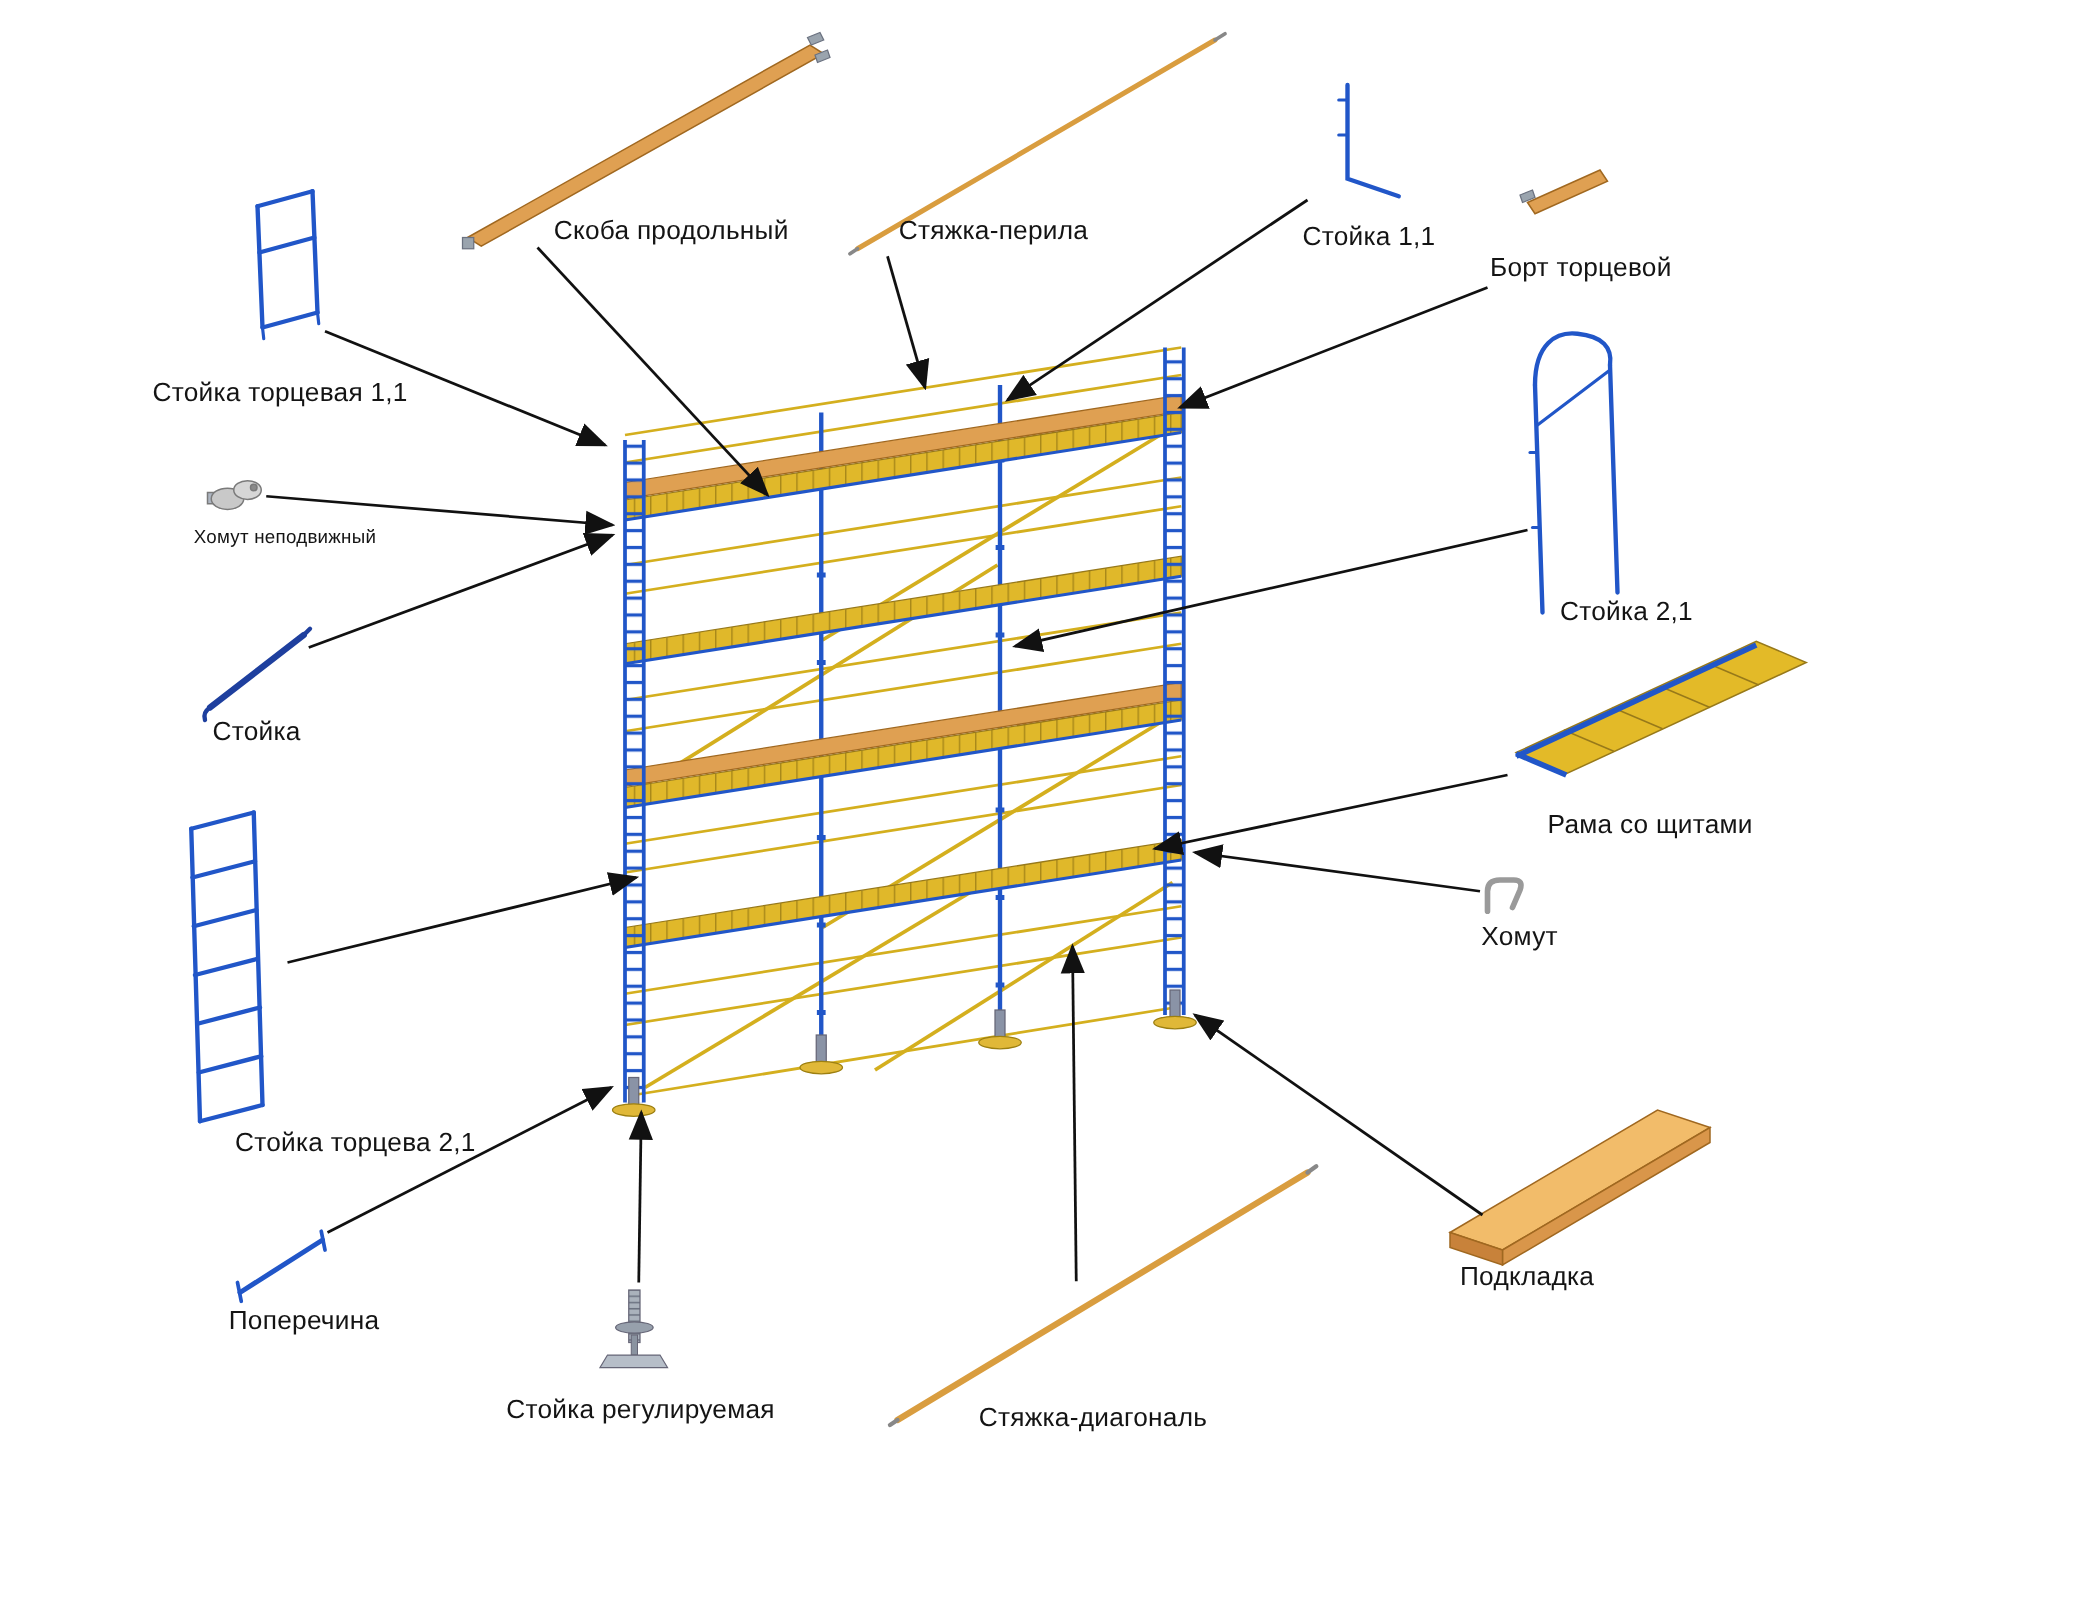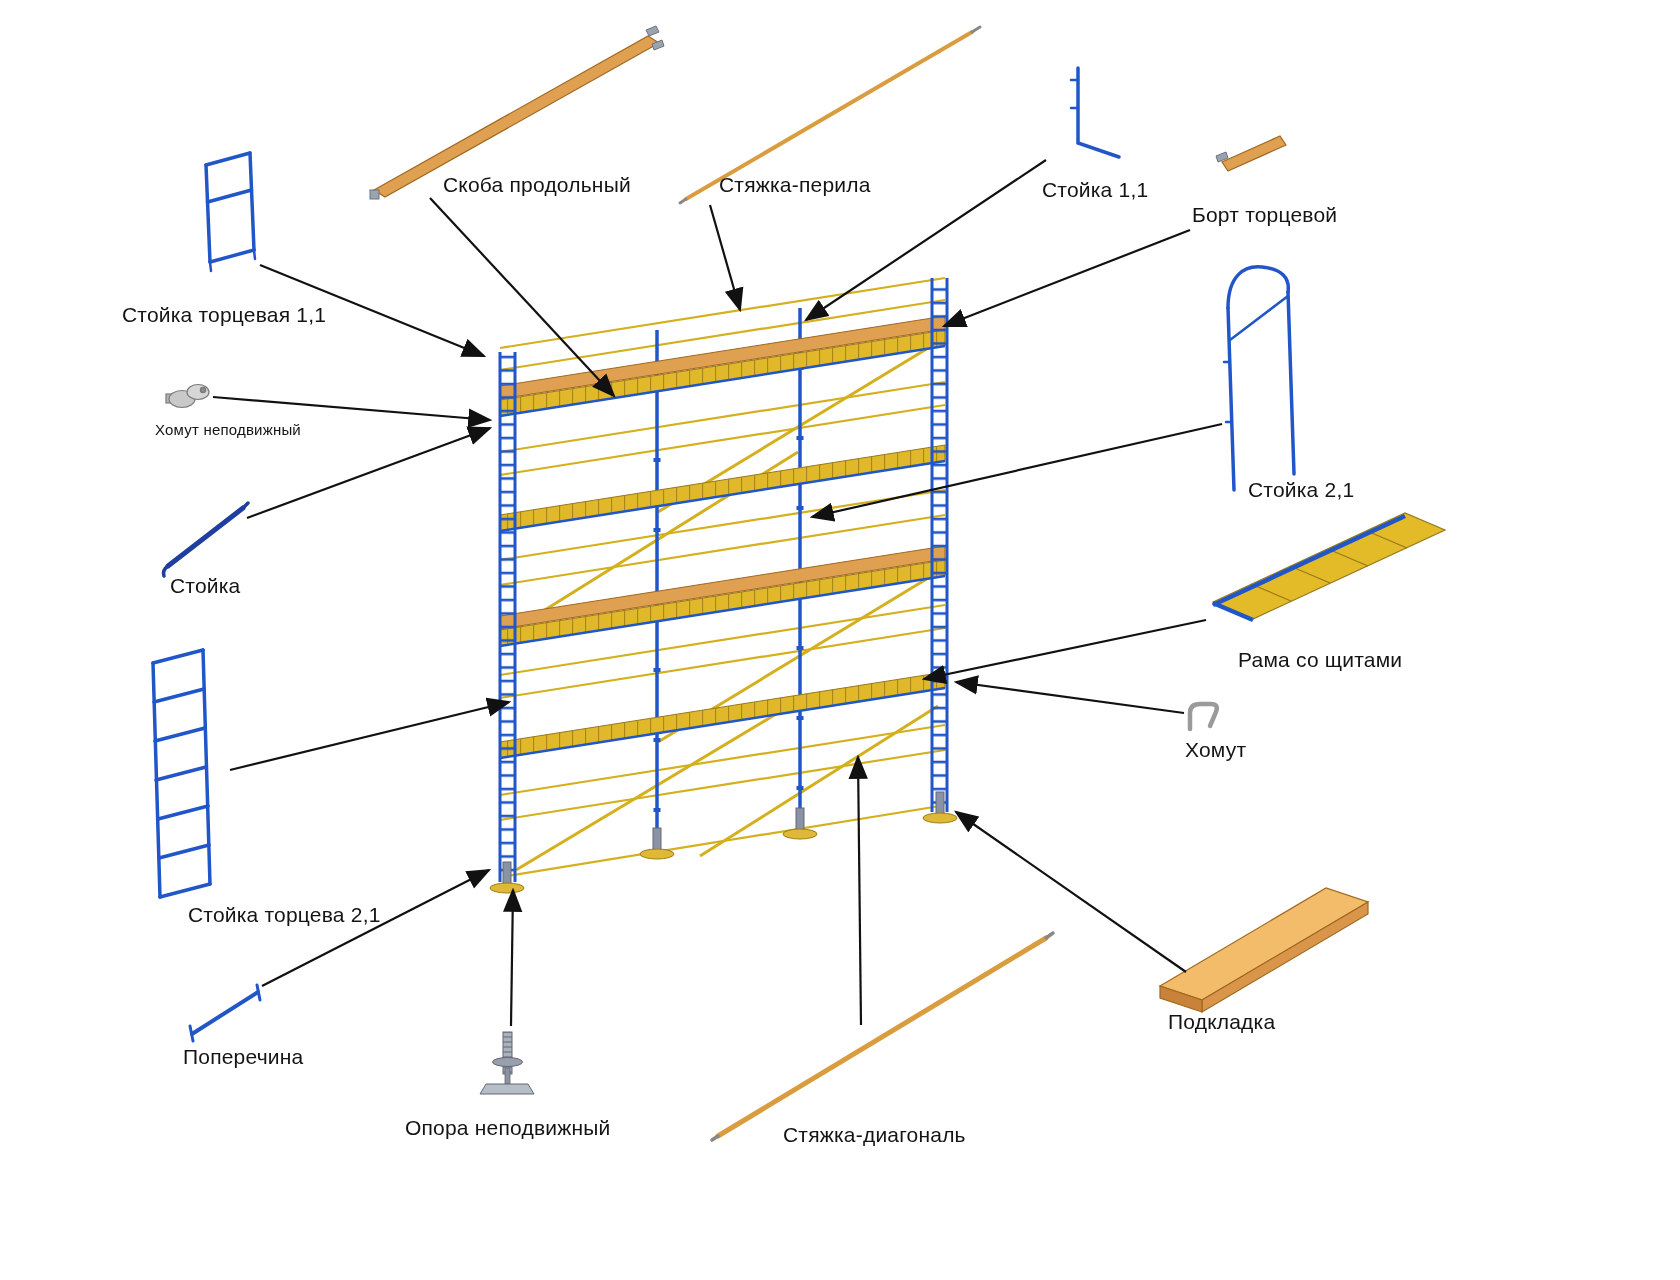--- a/index.html
+++ b/index.html
@@ -244,17 +244,17 @@
   <div class="lbl" style="left:719px;top:173px">Стяжка-перила</div>
   <div class="lbl" style="left:1042px;top:178px">Стойка 1,1</div>
   <div class="lbl" style="left:1192px;top:203px">Борт торцевой</div>
   <div class="lbl" style="left:1248px;top:478px">Стойка 2,1</div>
   <div class="lbl" style="left:1238px;top:648px">Рама со щитами</div>
   <div class="lbl" style="left:1185px;top:738px">Хомут</div>
   <div class="lbl lbl-sm" style="left:155px;top:421px">Хомут неподвижный</div>
   <div class="lbl" style="left:170px;top:574px">Стойка</div>
   <div class="lbl" style="left:188px;top:903px">Стойка торцева 2,1</div>
   <div class="lbl" style="left:183px;top:1045px">Поперечина</div>
-  <div class="lbl" style="left:405px;top:1116px">Опора неподвижный</div>
+  <div class="lbl" style="left:405px;top:1116px">Стойка регулируемая</div>
   <div class="lbl" style="left:783px;top:1123px">Стяжка-диагональ</div>
   <div class="lbl" style="left:1168px;top:1010px">Подкладка</div>
 
 </div>
 
 </body></html>

